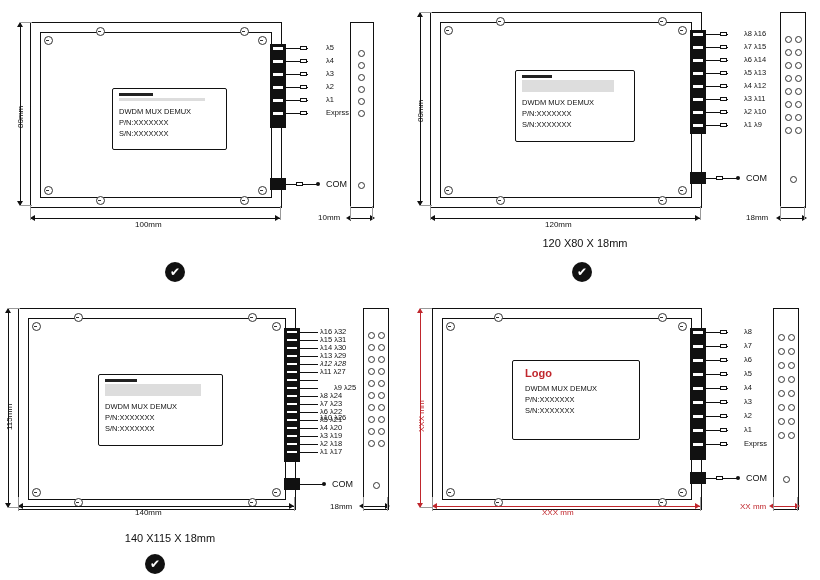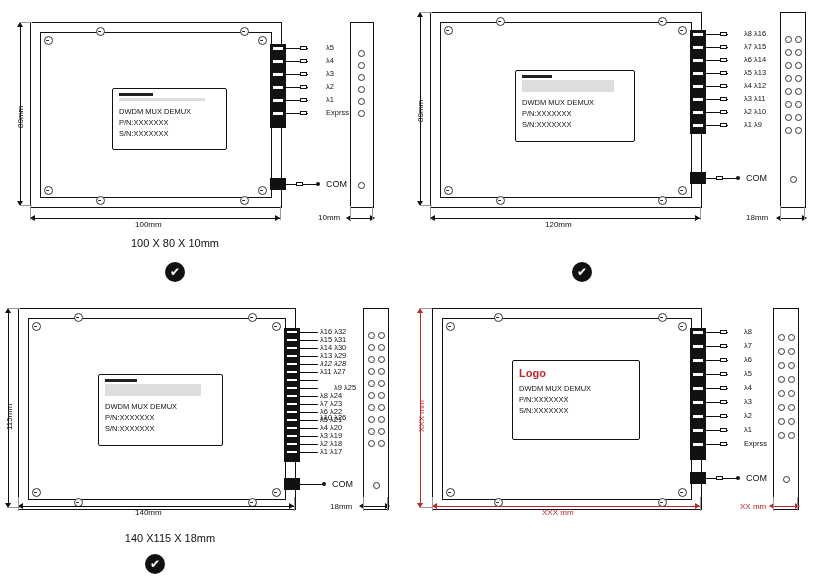--- a/index.html
+++ b/index.html
@@ -151,21 +151,20 @@
     <div class="ext" style="left:280px;top:206px;width:1px;height:14px;"></div>
     <div class="dimtext" style="left:135px;top:220px;">100mm</div>
 
     <div class="dim-h" style="left:350px;top:218px;width:22px;"></div>
     <div class="arrow l" style="left:346px;top:215px;"></div>
     <div class="arrow r" style="left:370px;top:215px;"></div>
     <div class="ext" style="left:350px;top:206px;width:1px;height:14px;"></div>
     <div class="ext" style="left:372px;top:206px;width:1px;height:14px;"></div>
     <div class="dimtext" style="left:318px;top:213px;">10mm</div>
 
-    <div class="caption" style="left:95px;top:237px;width:160px;">100 X 80 X 10mm</div>
     <div class="check" style="left:165px;top:262px;">✔</div>
   </div>
 
   <div class="quad" style="left:410px;top:0;width:410px;height:290px;">
 
     <div class="box-outer" style="left:20px;top:12px;width:270px;height:194px;"></div>
     <div class="box-inner" style="left:30px;top:22px;width:250px;height:174px;"></div>
     <div class="screw" style="left:34px;top:26px;"></div>
     <div class="screw" style="left:86px;top:17px;"></div>
     <div class="screw" style="left:248px;top:17px;"></div>
@@ -258,20 +257,21 @@
     <div class="ext" style="left:290px;top:206px;width:1px;height:14px;"></div>
     <div class="dimtext" style="left:135px;top:220px;">120mm</div>
 
     <div class="dim-h" style="left:370px;top:218px;width:24px;"></div>
     <div class="arrow l" style="left:366px;top:215px;"></div>
     <div class="arrow r" style="left:392px;top:215px;"></div>
     <div class="ext" style="left:370px;top:206px;width:1px;height:14px;"></div>
     <div class="ext" style="left:394px;top:206px;width:1px;height:14px;"></div>
     <div class="dimtext" style="left:336px;top:213px;">18mm</div>
 
+    <div class="caption" style="left:95px;top:237px;width:160px;">120 X80 X 18mm</div>
     <div class="check" style="left:162px;top:262px;">✔</div>
   </div>
 
   <div class="quad" style="left:0;top:292px;width:410px;height:288px;">
 
     <div class="box-outer" style="left:18px;top:16px;width:276px;height:200px;"></div>
     <div class="box-inner" style="left:28px;top:26px;width:256px;height:180px;"></div>
     <div class="screw" style="left:32px;top:30px;"></div>
     <div class="screw" style="left:74px;top:21px;"></div>
     <div class="screw" style="left:248px;top:21px;"></div>
@@ -400,21 +400,21 @@
     <div class="box-inner" style="left:32px;top:26px;width:248px;height:180px;"></div>
     <div class="screw" style="left:36px;top:30px;"></div>
     <div class="screw" style="left:84px;top:21px;"></div>
     <div class="screw" style="left:248px;top:21px;"></div>
     <div class="screw" style="left:268px;top:30px;"></div>
     <div class="screw" style="left:36px;top:196px;"></div>
     <div class="screw" style="left:84px;top:206px;"></div>
     <div class="screw" style="left:248px;top:206px;"></div>
     <div class="screw" style="left:268px;top:196px;"></div>
 
-    <div class="label-card" style="left:102px;top:68px;width:128px;height:80px;padding:6px 6px;">
+    <div class="label-card" style="left:102px;top:68px;width:128px;height:80px;padding:6px 12px;">
       <div class="logo">Logo</div>
       <div class="ln" style="margin-top:4px;">DWDM MUX DEMUX</div>
       <div class="ln">P/N:XXXXXXX</div>
       <div class="ln">S/N:XXXXXXX</div>
     </div>
 
 
     <div class="conn-block" style="left:280px;top:36px;width:16px;height:132px;"></div>
     <div class="port-white" style="left:282px;top:38px;width:12px;"></div>
     <div class="port-white" style="left:282px;top:52px;width:12px;"></div>

